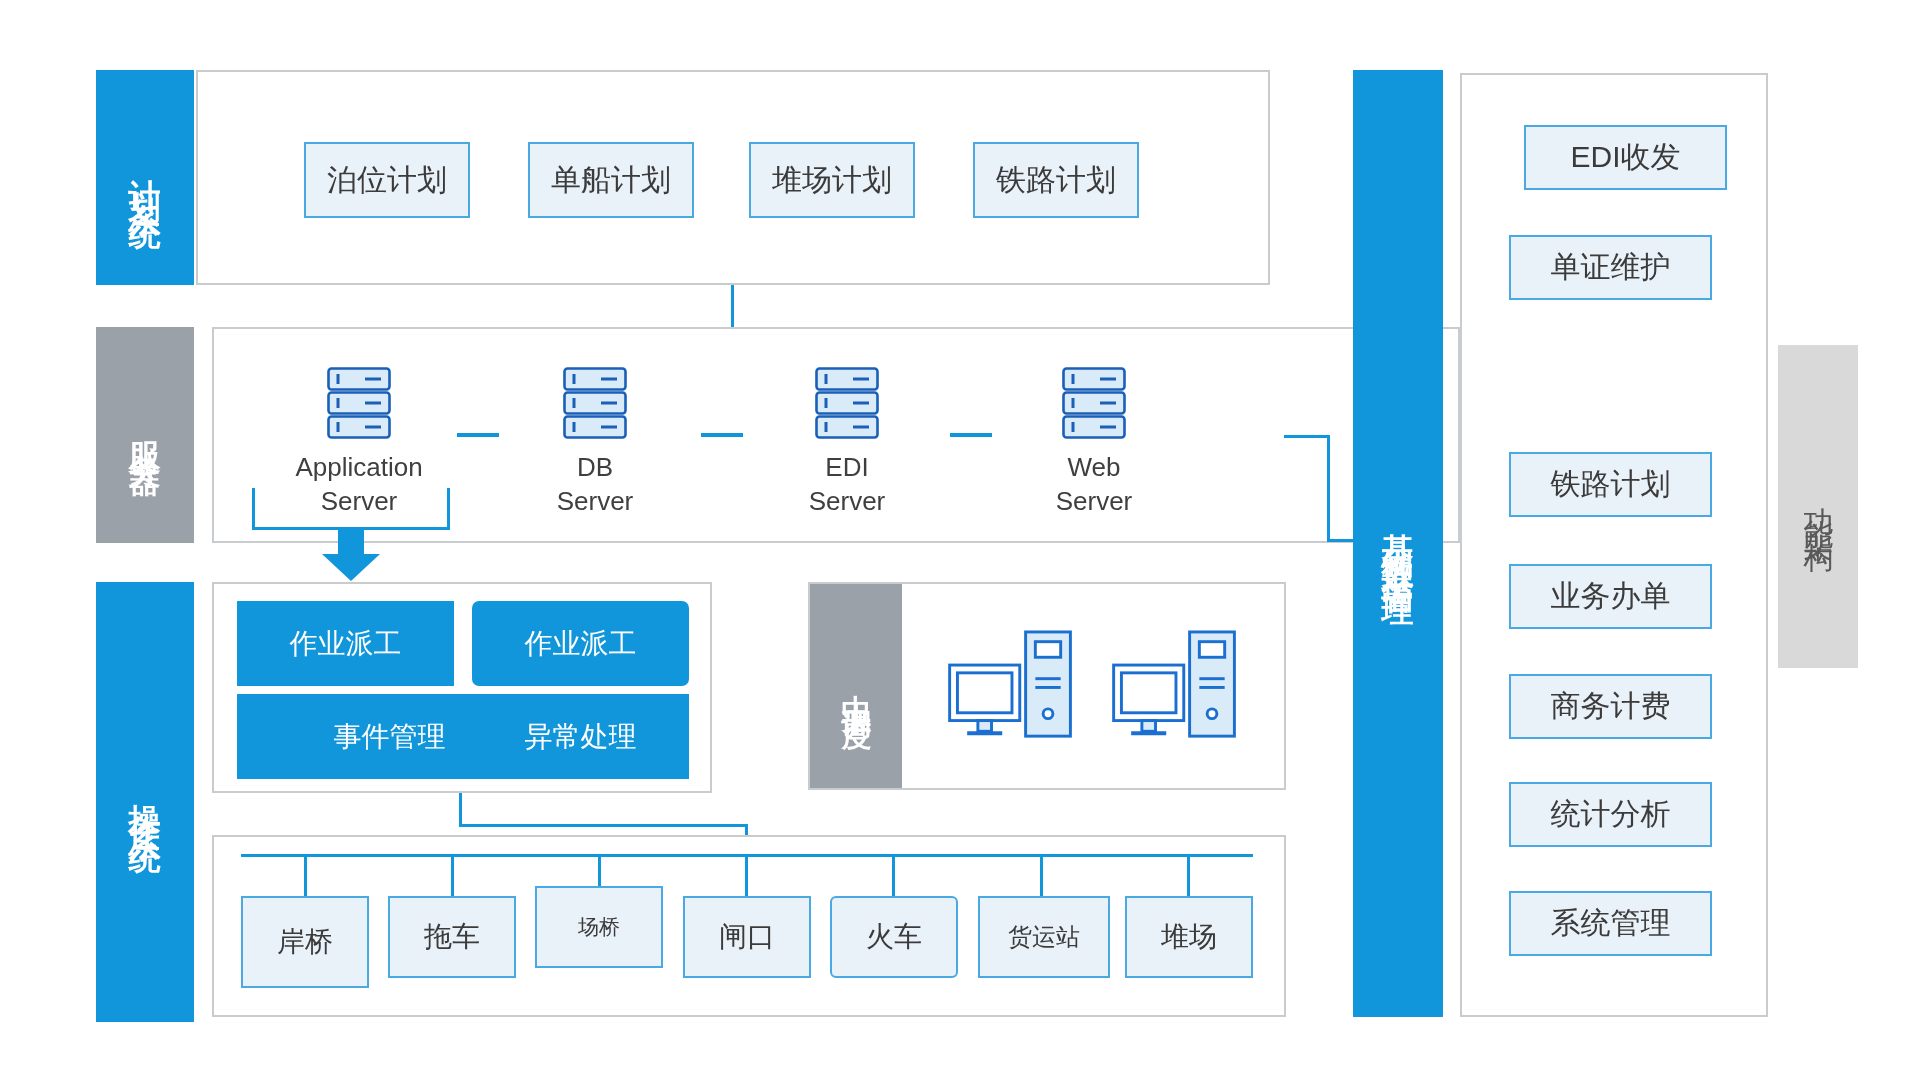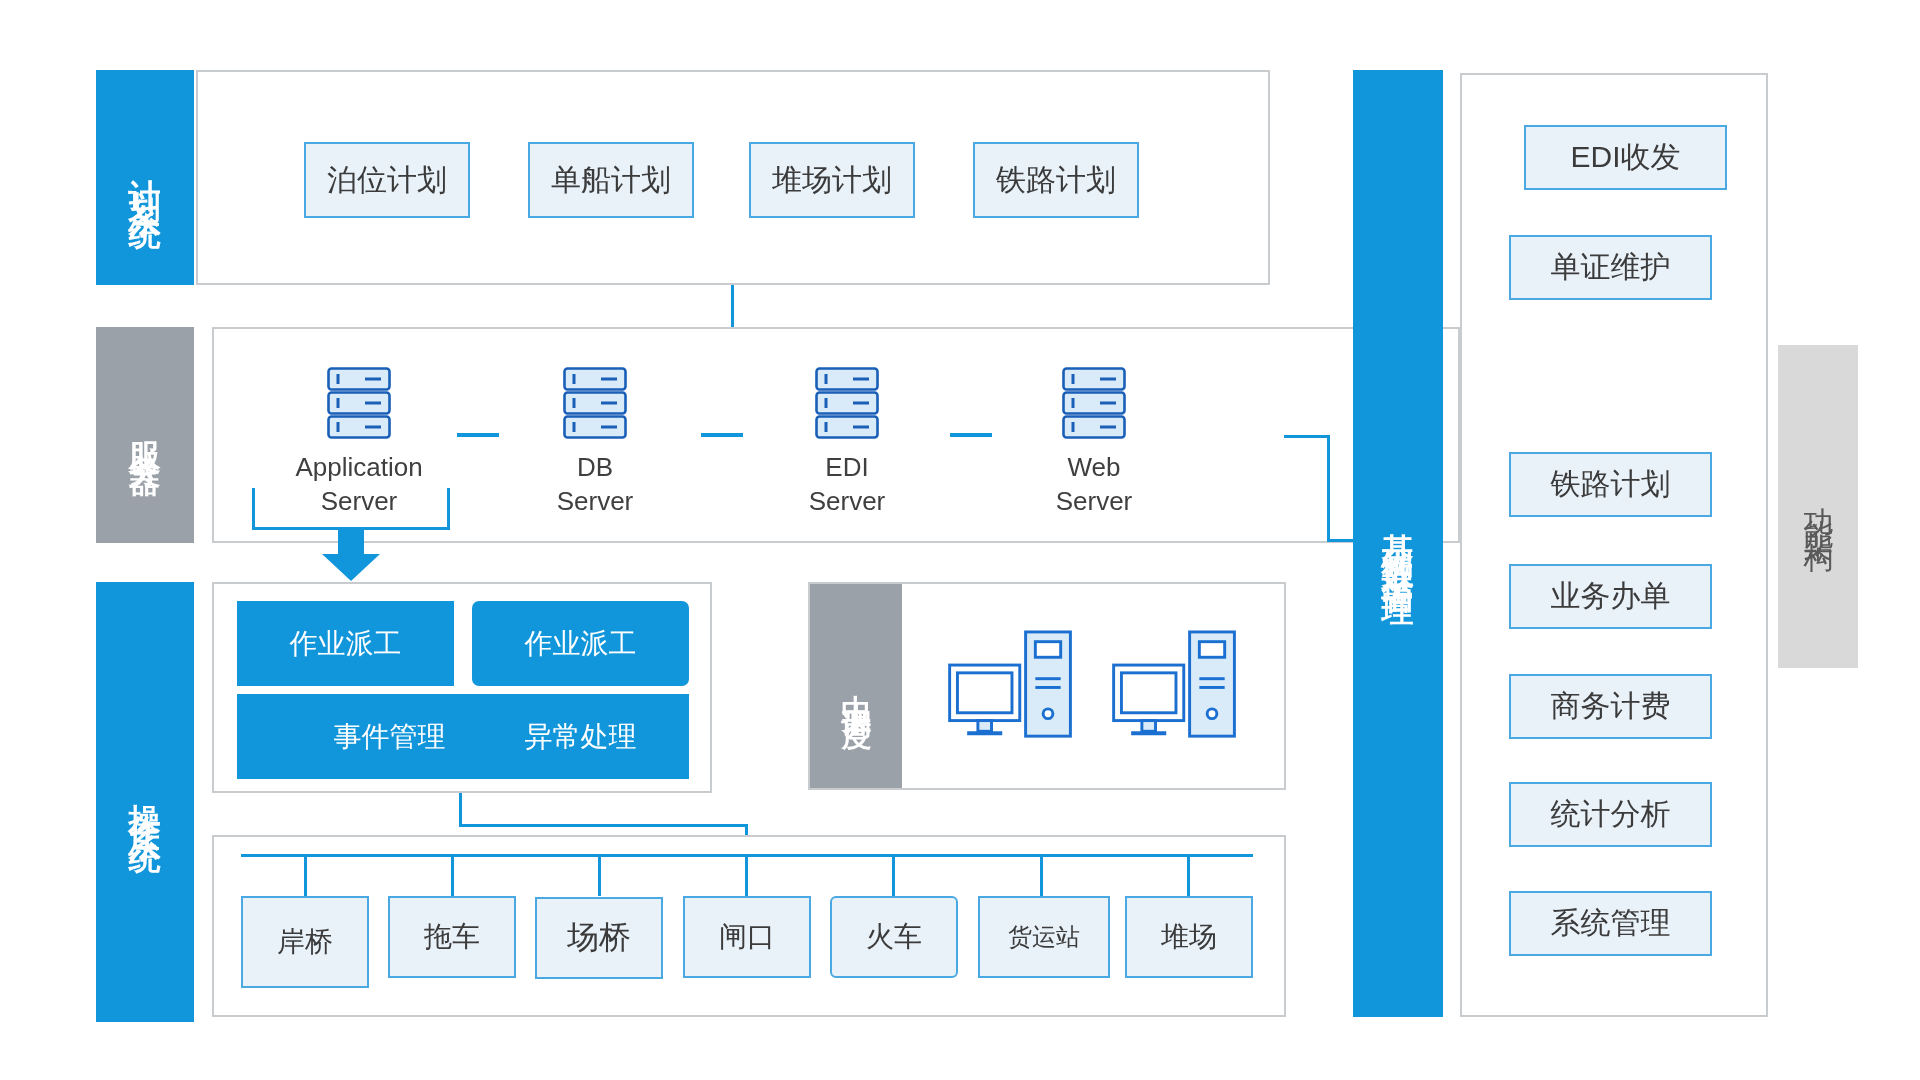--- a/index.html
+++ b/index.html
@@ -246,21 +246,21 @@
     <div class="line" style="left:90px;top:17px;width:3px;height:42px;"></div>
     <div class="line" style="left:237px;top:17px;width:3px;height:42px;"></div>
     <div class="line" style="left:384px;top:17px;width:3px;height:42px;"></div>
     <div class="line" style="left:531px;top:17px;width:3px;height:42px;"></div>
     <div class="line" style="left:678px;top:17px;width:3px;height:42px;"></div>
     <div class="line" style="left:826px;top:17px;width:3px;height:42px;"></div>
     <div class="line" style="left:973px;top:17px;width:3px;height:42px;"></div>
 
     <div class="lightbox" style="left:27px;top:59px;width:128px;height:92px;font-size:28px;">岸桥</div>
     <div class="lightbox" style="left:174px;top:59px;width:128px;height:82px;font-size:28px;">拖车</div>
-    <div class="lightbox" style="left:321px;top:60px;width:128px;height:82px;font-size:32px;">场桥</div>
+    <div class="lightbox" style="left:321px;top:49px;width:128px;height:82px;font-size:21px;">场桥</div>
     <div class="lightbox" style="left:469px;top:59px;width:128px;height:82px;font-size:28px;">闸口</div>
     <div class="lightbox" style="left:616px;top:59px;width:128px;height:82px;font-size:28px;border-radius:6px;">火车</div>
     <div class="lightbox" style="left:764px;top:59px;width:132px;height:82px;font-size:24px;">货运站</div>
     <div class="lightbox" style="left:911px;top:59px;width:128px;height:82px;font-size:28px;">堆场</div>
   </div>
 
   <div class="vstrip blue" style="left:1353px;top:70px;width:90px;height:947px;">
     <span class="vtext">基础数据管理</span>
   </div>
 

